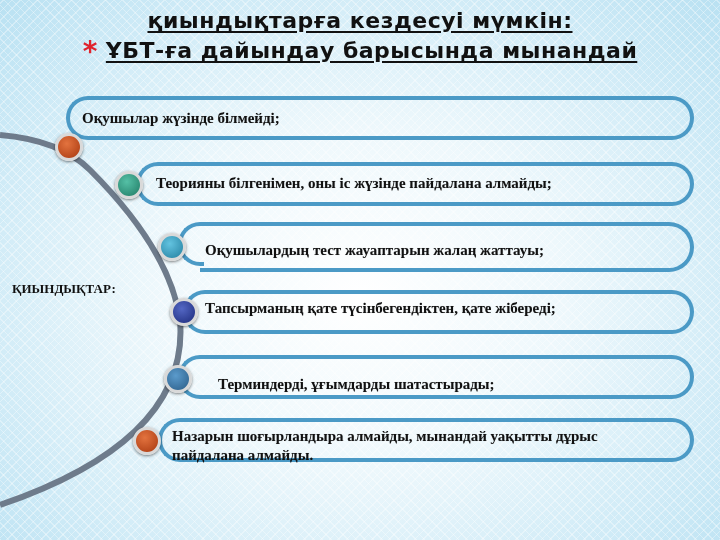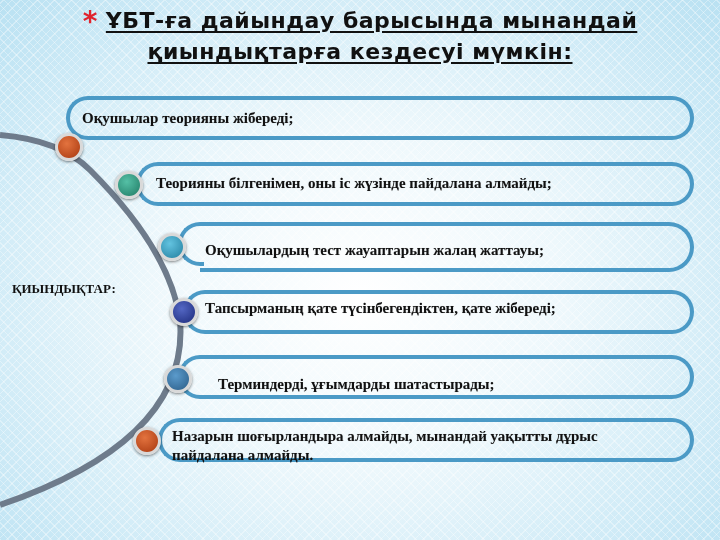--- a/index.html
+++ b/index.html
@@ -42,33 +42,33 @@
   }
   .label {
     position:absolute; left:12px; top:281px; font-weight:bold; font-size:13px; color:#111;
   }
 </style>
 </head>
 <body>
 
 <div class="title">
   <span class="line">
-    <span class="star">*</span><span class="txt">ҰБТ-ға дайындау барысында мынандай</span>
+    <span class="txt">қиындықтарға кездесуі мүмкін:</span>
   </span>
   <span class="line">
-    <span class="txt">қиындықтарға кездесуі мүмкін:</span>
+    <span class="star">*</span><span class="txt">ҰБТ-ға дайындау барысында мынандай</span>
   </span>
 </div>
 
 <svg class="arc" width="720" height="540">
   <path d="M0,135 Q60,140 90,170 Q170,250 180,320 Q190,440 0,505" fill="none" stroke="#6e7b8b" stroke-width="6" stroke-linecap="butt"></path>
 </svg>
 
 <div class="bar" style="left:88px; top:96px; width:606px;"></div>
-<span class="bar-text" style="left:82px; top:110px;">Оқушылар теорияны жібереді;</span>
+<span class="bar-text" style="left:82px; top:110px;">Оқушылар жүзінде білмейді;</span>
 <div class="dot" style="left:55px; top:133px; background:radial-gradient(circle at 40% 35%, #e3733f, #a8380f);"></div>
 
 <div class="bar" style="left:158px; top:162px; width:536px;"></div>
 <span class="bar-text" style="left:156px; top:175px;">Теорияны білгенімен, оны іс жүзінде пайдалана алмайды;</span>
 <div class="dot" style="left:115px; top:171px; background:radial-gradient(circle at 40% 35%, #55c0a6, #1f7a64);"></div>
 
 <div class="bar" style="left:200px; top:222px; width:494px; height:50px;"></div>
 <span class="bar-text" style="left:205px; top:242px;">Оқушылардың тест жауаптарын жалаң жаттауы;</span>
 <div class="dot" style="left:158px; top:233px; background:radial-gradient(circle at 40% 35%, #63c3e0, #237f9f);"></div>
 

